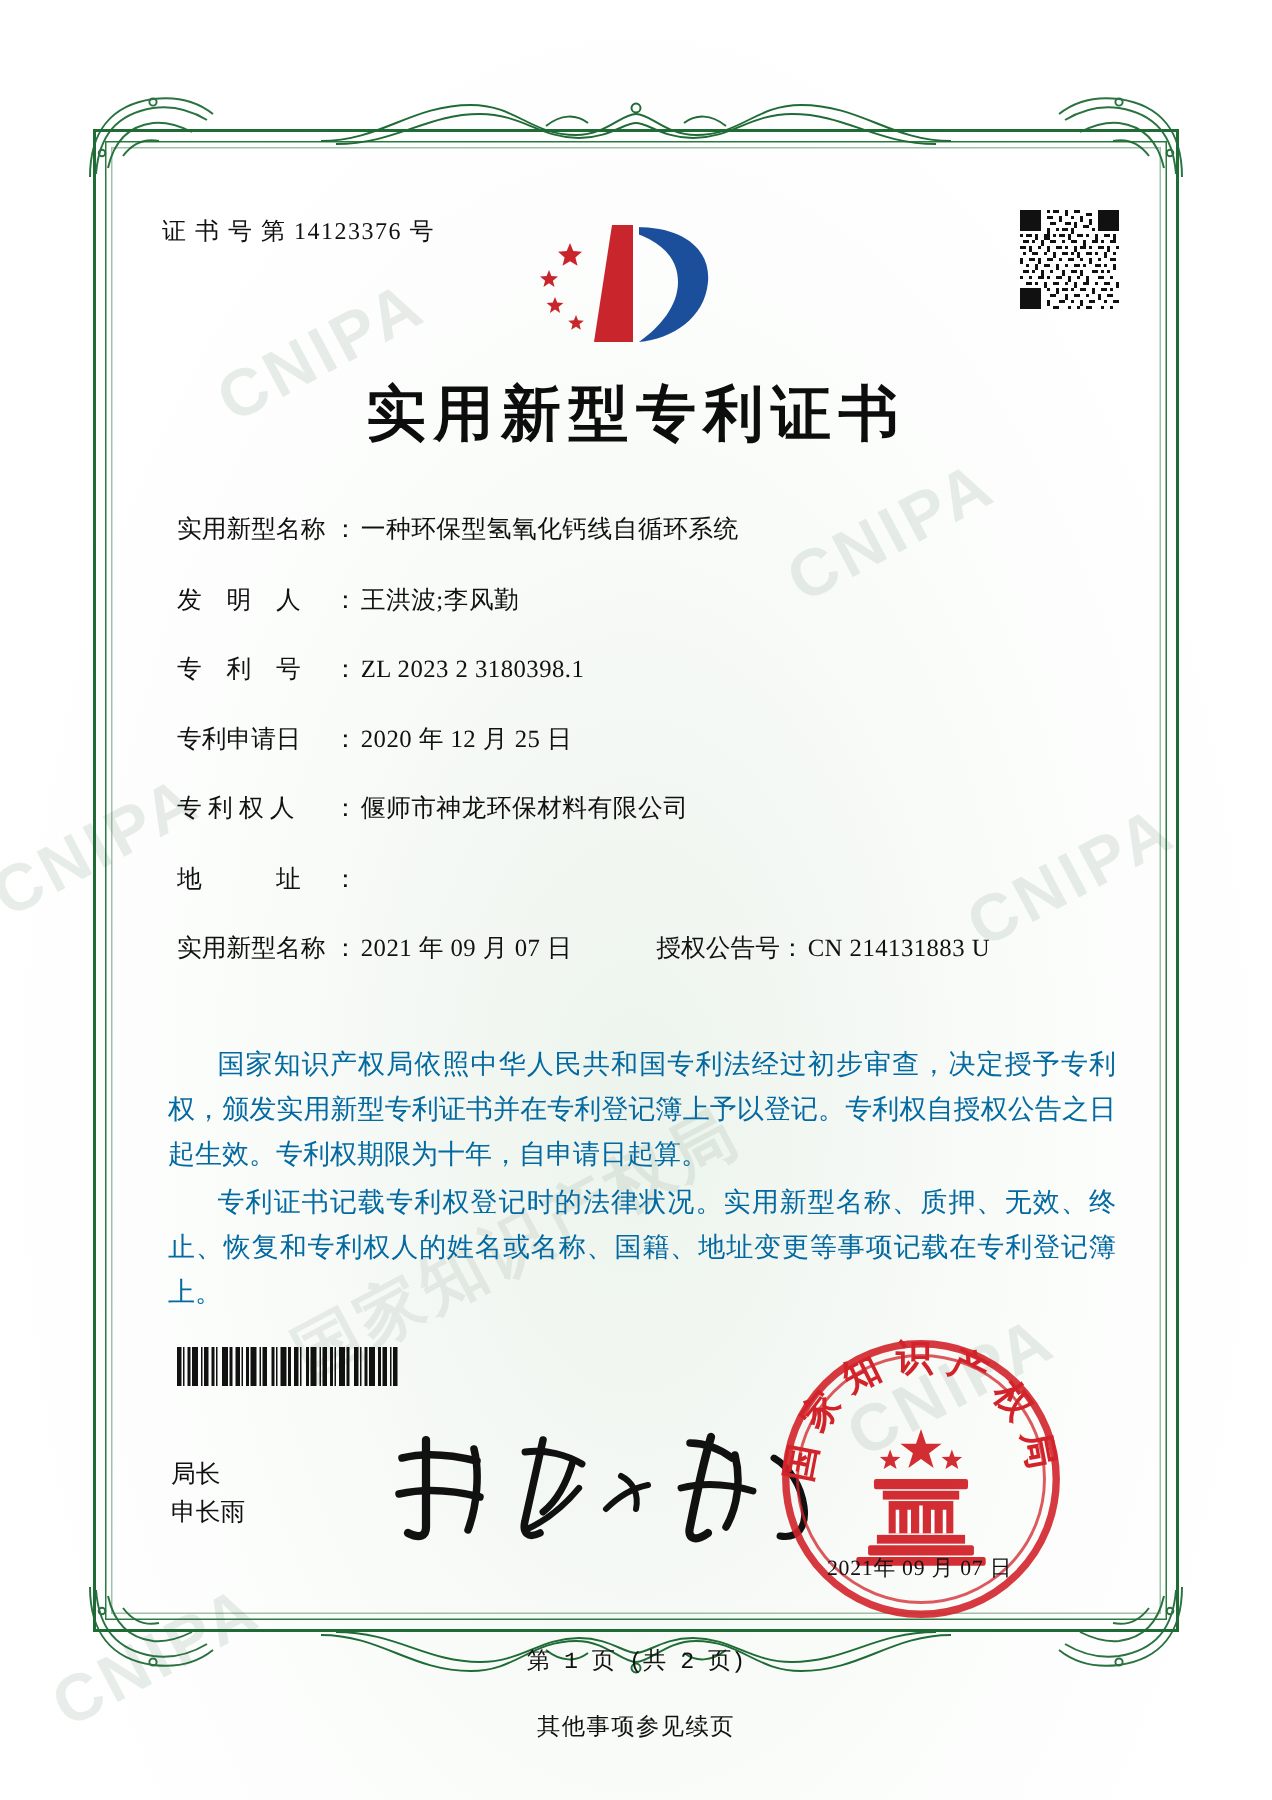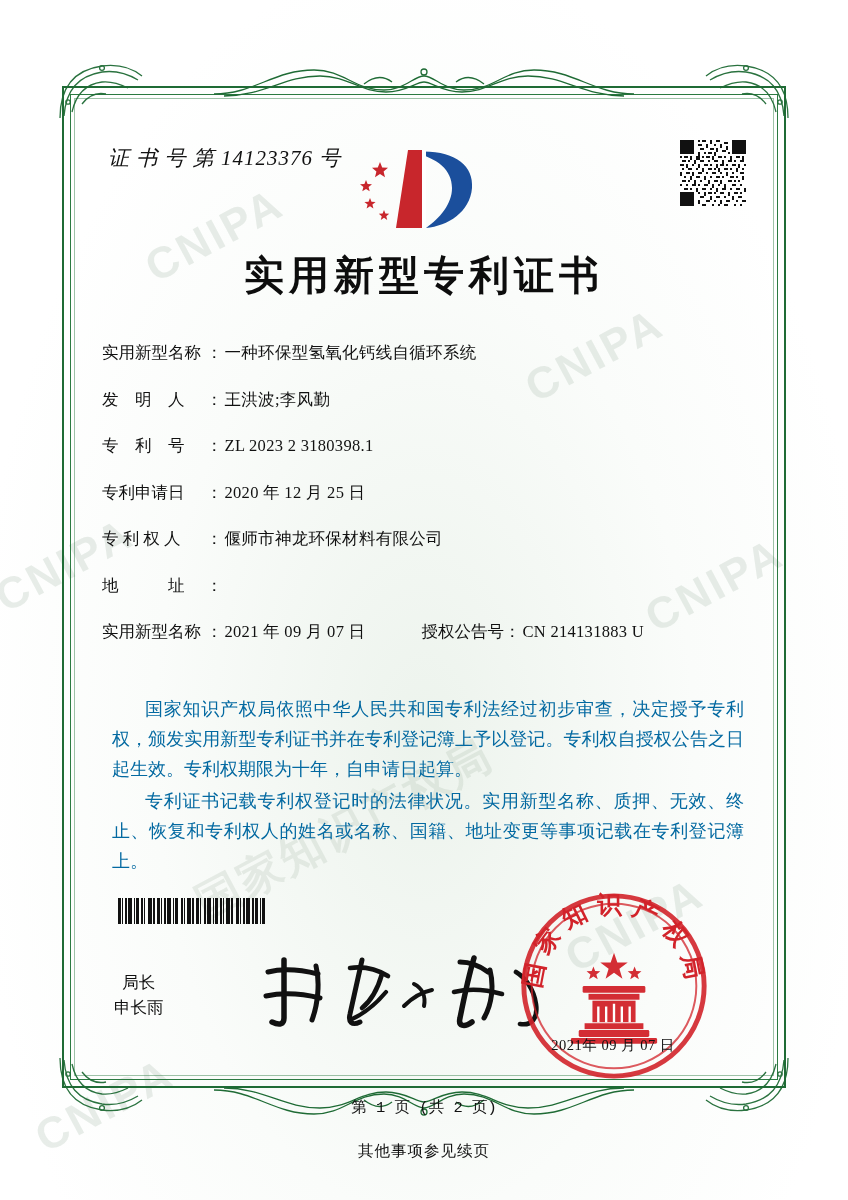--- a/index.html
+++ b/index.html
@@ -114,24 +114,23 @@
     left: 74px;
     top: 98px;
     width: 700px;
     height: 978px;
     box-sizing: border-box;
   }
   .cert-no {
     position: absolute;
     left: 34px;
     top: 46px;
-    font-size: 21px;
+    font-size: 16px;
     color: #111;
     letter-spacing: 1px;
-    font-style: italic;
   }
   
   .qr {
     position: absolute;
     right: 28px;
     top: 42px;
     width: 66px;
     height: 66px;
   }
   .qr svg { display:block; width:100%; height:100%; }
@@ -154,21 +153,21 @@
     text-align: center;
     font-size: 40px;
     font-weight: bold;
     letter-spacing: 5px;
     color: #0d0d0d;
     font-family: "DejaVu Serif", "Liberation Serif", serif;
   }
 
   .fields {
     position: absolute;
-    left: 28px;
+    left: 44px;
     right: 30px;
     top: 244px;
   }
   .field-row {
     display: flex;
     align-items: baseline;
     margin-bottom: 24.5px;
     font-size: 16.5px;
     color: #111;
   }
@@ -214,21 +213,20 @@
   }
   .barcode i { display: block; height: 100%; background: #111; }
 
   .signer {
     position: absolute;
     left: 40px;
     top: 872px;
     font-size: 16.5px;
     line-height: 25px;
     color: #111;
-    text-align: center;
   }
   .signature {
     position: absolute;
     left: 180px;
     top: 850px;
     width: 300px;
     height: 86px;
     color: #111;
   }
   .signature svg { display:block; width:100%; height:100%; }

